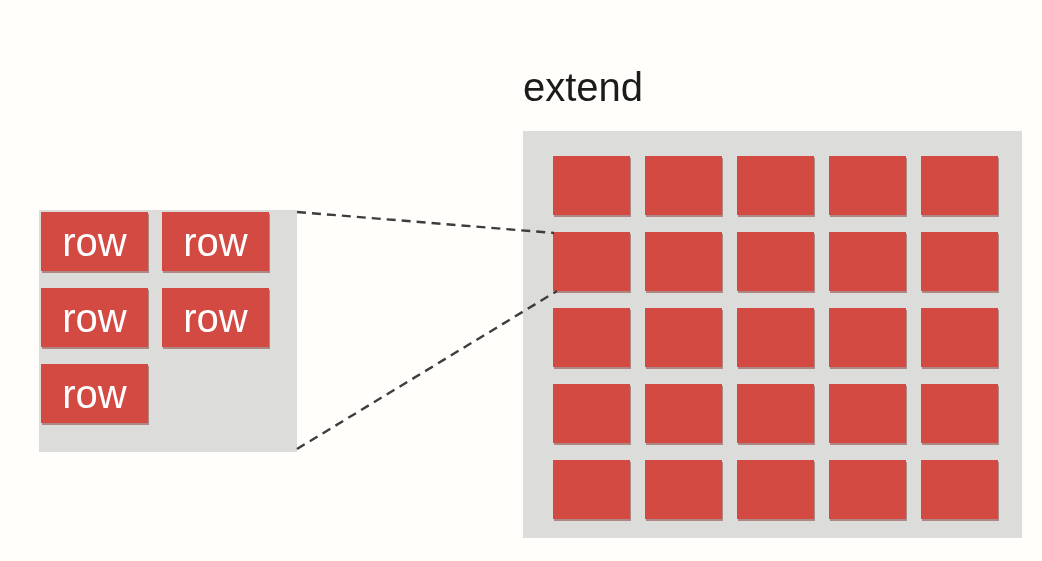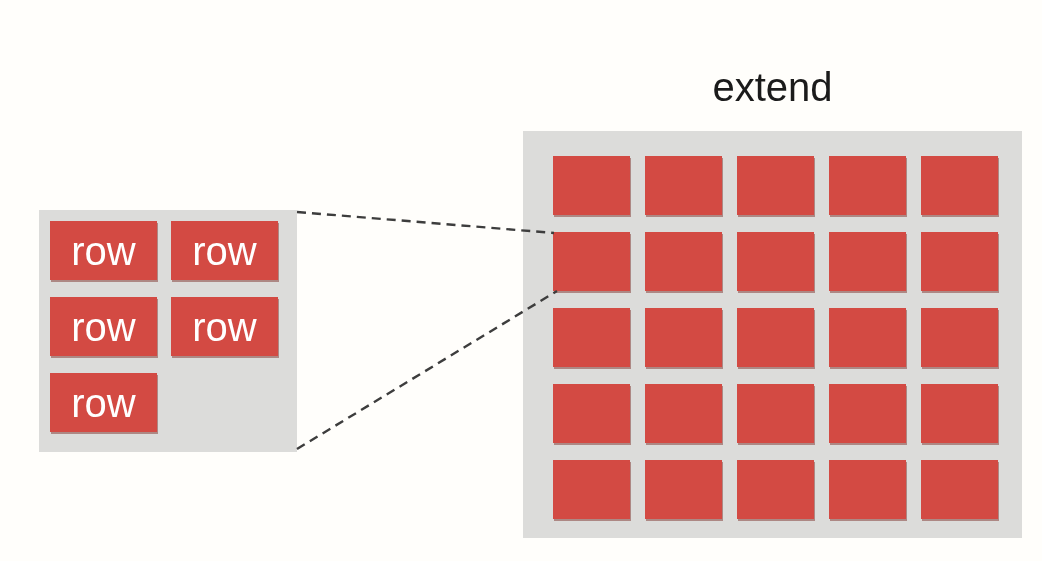--- a/index.html
+++ b/index.html
@@ -6,38 +6,38 @@
   .canvas {
     position: relative;
     width: 1042px;
     height: 561px;
     background: var(--background, #fffefb);
     font-family: "Liberation Sans", sans-serif;
     overflow: hidden;
   }
   .title {
     position: absolute;
-    text-align: center;
+    text-align: left;
     font-size: 40px;
     color: var(--title-text, #1b1b1b);
     line-height: 1.15;
     user-select: none;
   }
   .page-title  { left: 39px;  top: 140px; width: 258px; }
   .extend-title{ left: 523px; top: 64px;  width: 499px; }
 
   .panel {
     position: absolute;
     background: var(--panel-gray, #dcdcda);
     box-sizing: border-box;
     display: grid;
   }
   .page-panel {
     left: 39px; top: 210px; width: 258px; height: 242px;
-    padding: 11px;
+    padding: 2px;
     grid-template-columns: repeat(2, 107px);
     grid-auto-rows: 59px;
     column-gap: 14px;
     row-gap: 17px;
   }
   .extend-panel {
     left: 523px; top: 131px; width: 499px; height: 407px;
     padding: 25px 23px 21px 30px;
     grid-template-columns: repeat(5, 77px);
     grid-auto-rows: 59px;

